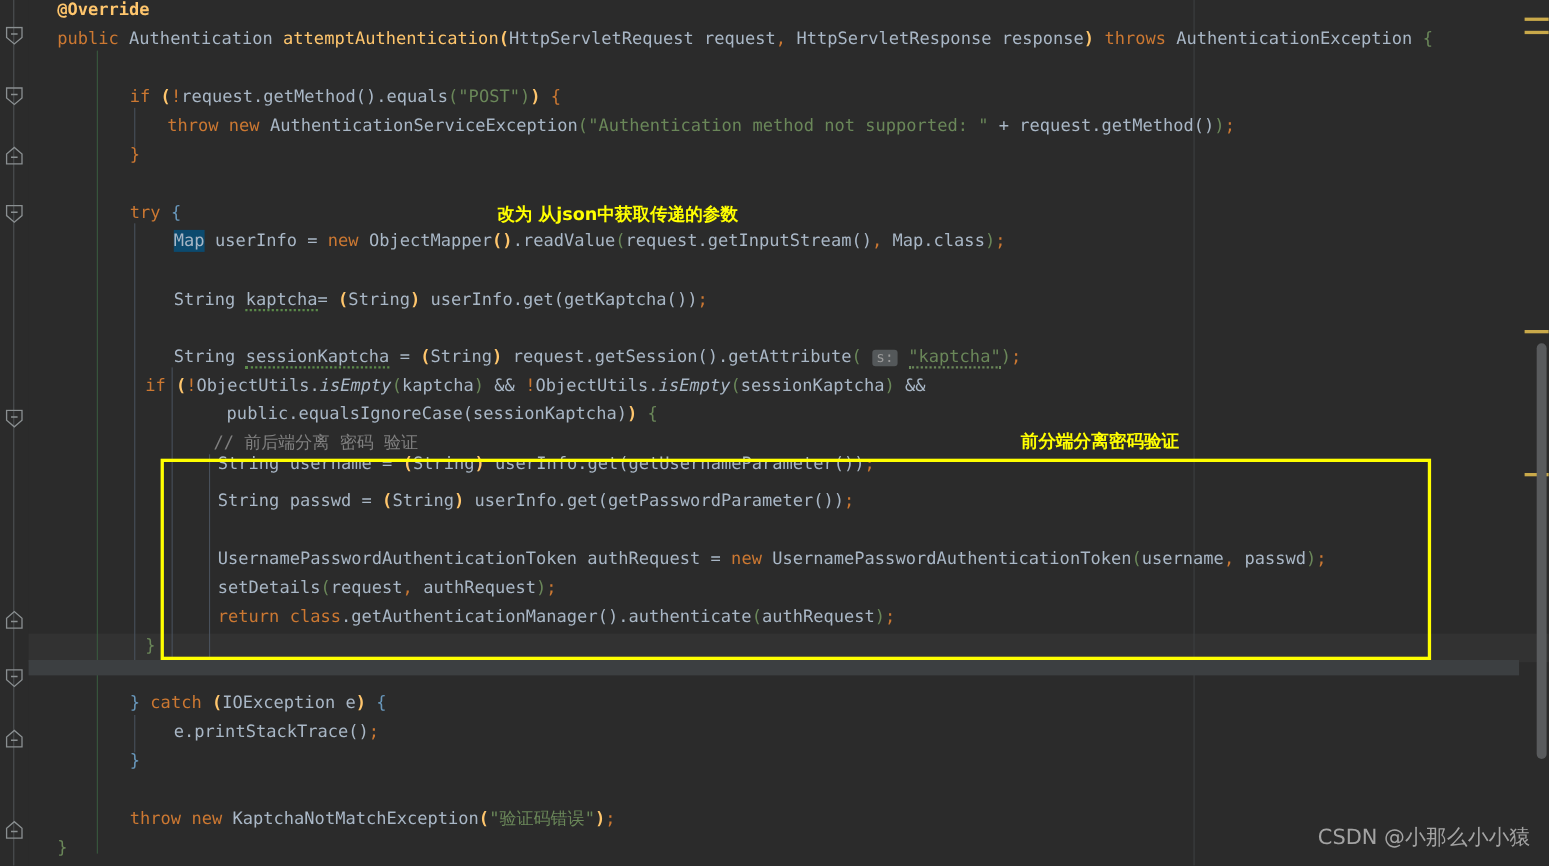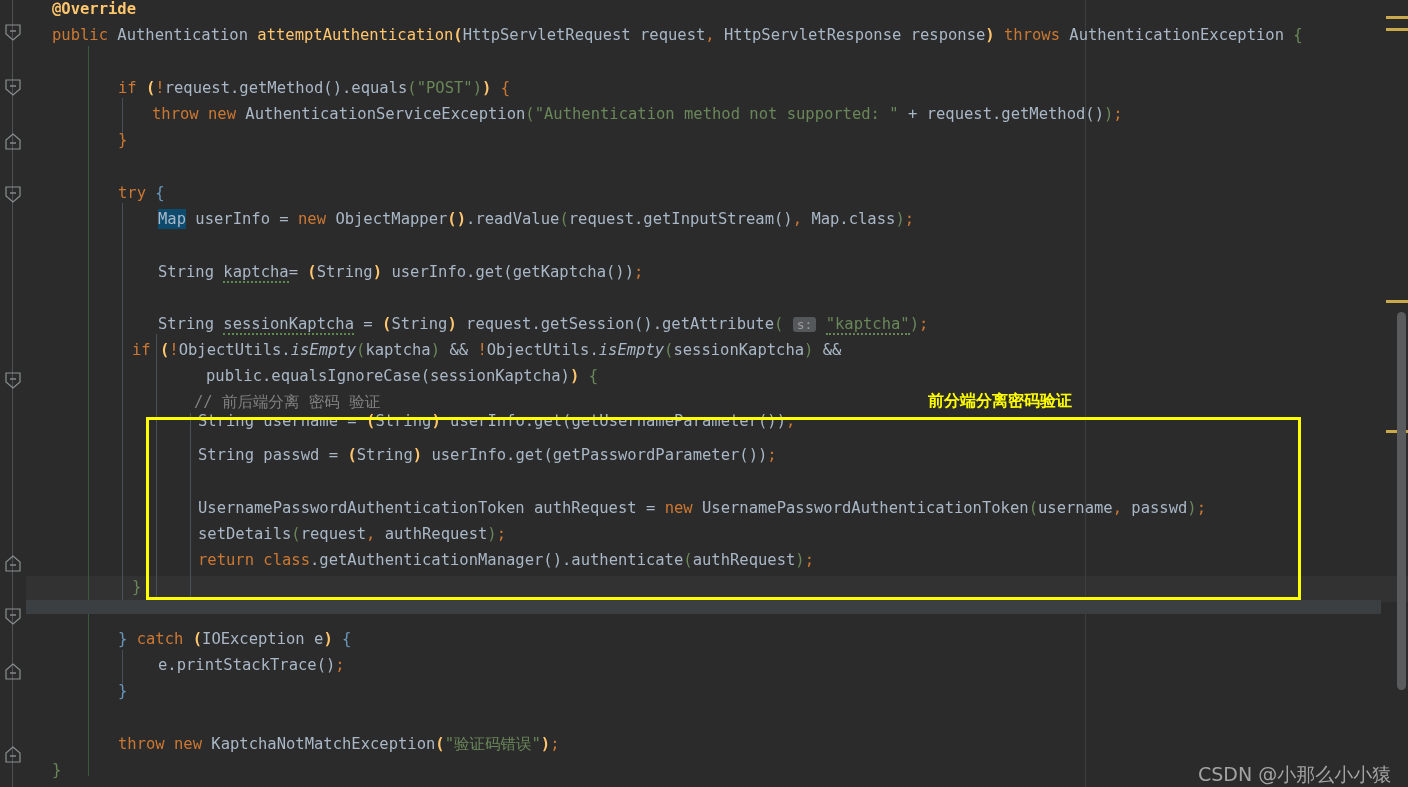--- a/index.html
+++ b/index.html
@@ -55,21 +55,21 @@
   .vmark{position:absolute;right:0;width:22px;height:3px;background:#c9a94a;}
 
   
   .margin-guide{position:absolute;top:0;width:1px;height:787px;background:#3c3f41;}
 
   
   .curline{position:absolute;left:0;right:0;height:26px;background:#323232;}
 
   
   .watermark{position:absolute;color:#b9b9b9;opacity:.85;
-     font-family:"DejaVu Sans","Liberation Sans",sans-serif;font-size:19px;white-space:nowrap;margin-top:14px;}
+     font-family:"DejaVu Sans","Liberation Sans",sans-serif;font-size:19px;white-space:nowrap;}
 </style>
 </head>
 <body>
 
 <div id="root">
 
   <div class="gutter">
     <div class="fold-spine"></div>
 
     <div class="fold" style="top:24px">
@@ -180,20 +180,21 @@
     <div class="ln" style="top:626px;left:92px"><span class="blu">}</span> <span class="kw">catch</span> <span class="yel">(</span><span class="cls">IOException</span> <span class="ident">e</span><span class="yel">)</span> <span class="blu">{</span></div>
 
     <div class="ln" style="top:652px;left:132px"><span class="ident">e.printStackTrace()</span><span class="org">;</span></div>
 
     <div class="ln" style="top:678px;left:92px"><span class="blu">}</span></div>
 
     <div class="ln" style="top:731px;left:92px"><span class="kw">throw</span> <span class="kw">new</span> <span class="cls">KaptchaNotMatchException</span><span class="yel">(</span><span class="str">"验证码错误"</span><span class="yel">)</span><span class="org">;</span></div>
 
     <div class="ln" style="top:757px;left:26px"><span class="grn">}</span></div>
 
+    <div class="anno" style="left:426px;top:185px">改为 从json中获取传递的参数</div>
     <div class="anno" style="left:902px;top:391px">前分端分离密码验证</div>
 
     <div class="hbox" style="left:120px;top:417px;width:1155px;height:183px"></div>
 
     <div class="hscroll" style="top:600px;width:1355px">
       <div class="hscroll-thumb" style="left:0px;width:0px"></div>
     </div>
 
     <div class="watermark" style="left:1172px;top:748px">CSDN @小那么小小猿</div>
   </div>

